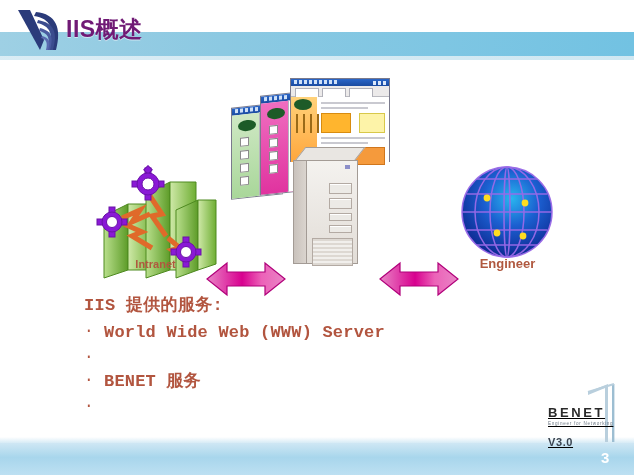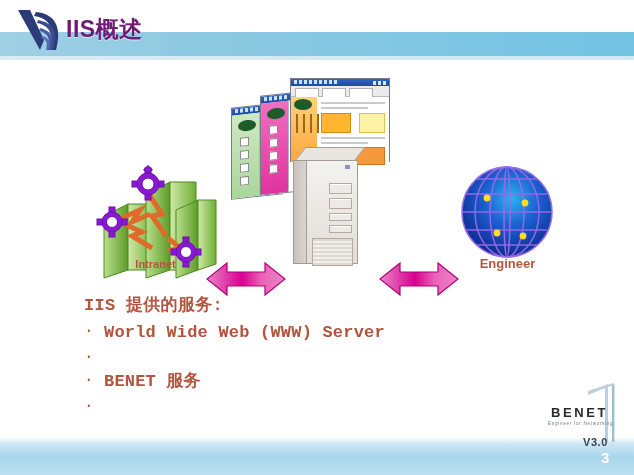--- a/index.html
+++ b/index.html
@@ -107,21 +107,21 @@
   .bt-head{font-size:17px;font-weight:bold;margin-bottom:7px;letter-spacing:.3px;}
   .bt-row{display:flex;align-items:flex-start;margin-bottom:6px;}
   .bt-bullet{width:20px;flex:0 0 20px;font-size:16px;line-height:1.1;color:#b2553f;}
   .bt-item{font-size:17px;font-weight:bold;line-height:1.15;letter-spacing:.2px;}
 
   
   .footer-band{position:absolute;left:0;top:443px;width:634px;height:32px;
      background:linear-gradient(180deg,#cfe7f4 0%,#a8d6ec 45%,#bde0f2 100%);}
   .footer-band:before{content:"";position:absolute;left:0;top:-6px;width:634px;height:6px;
      background:linear-gradient(180deg,rgba(207,231,244,0),rgba(207,231,244,.85));}
-  .benet{position:absolute;left:548px;top:405px;width:60px;text-align:right;}
+  .benet{position:absolute;left:548px;top:405px;width:60px;text-align:left;text-decoration:underline;}
   .benet-name{font-size:13px;font-weight:bold;color:#2a2a2a;letter-spacing:2.6px;}
   .benet-tag{font-size:4.6px;color:#6f7a86;letter-spacing:.7px;margin-top:1px;white-space:nowrap;}
   .benet-ver{font-size:11px;font-weight:bold;color:#3a4450;letter-spacing:.6px;margin-top:10px;}
   .benet-mark{position:absolute;left:584px;top:382px;width:34px;height:62px;}
   .page-num{position:absolute;left:601px;top:449px;font-size:15px;font-weight:bold;color:#ffffff;}
 </style>
 </head>
 <body>
 
 <div class="slide">

